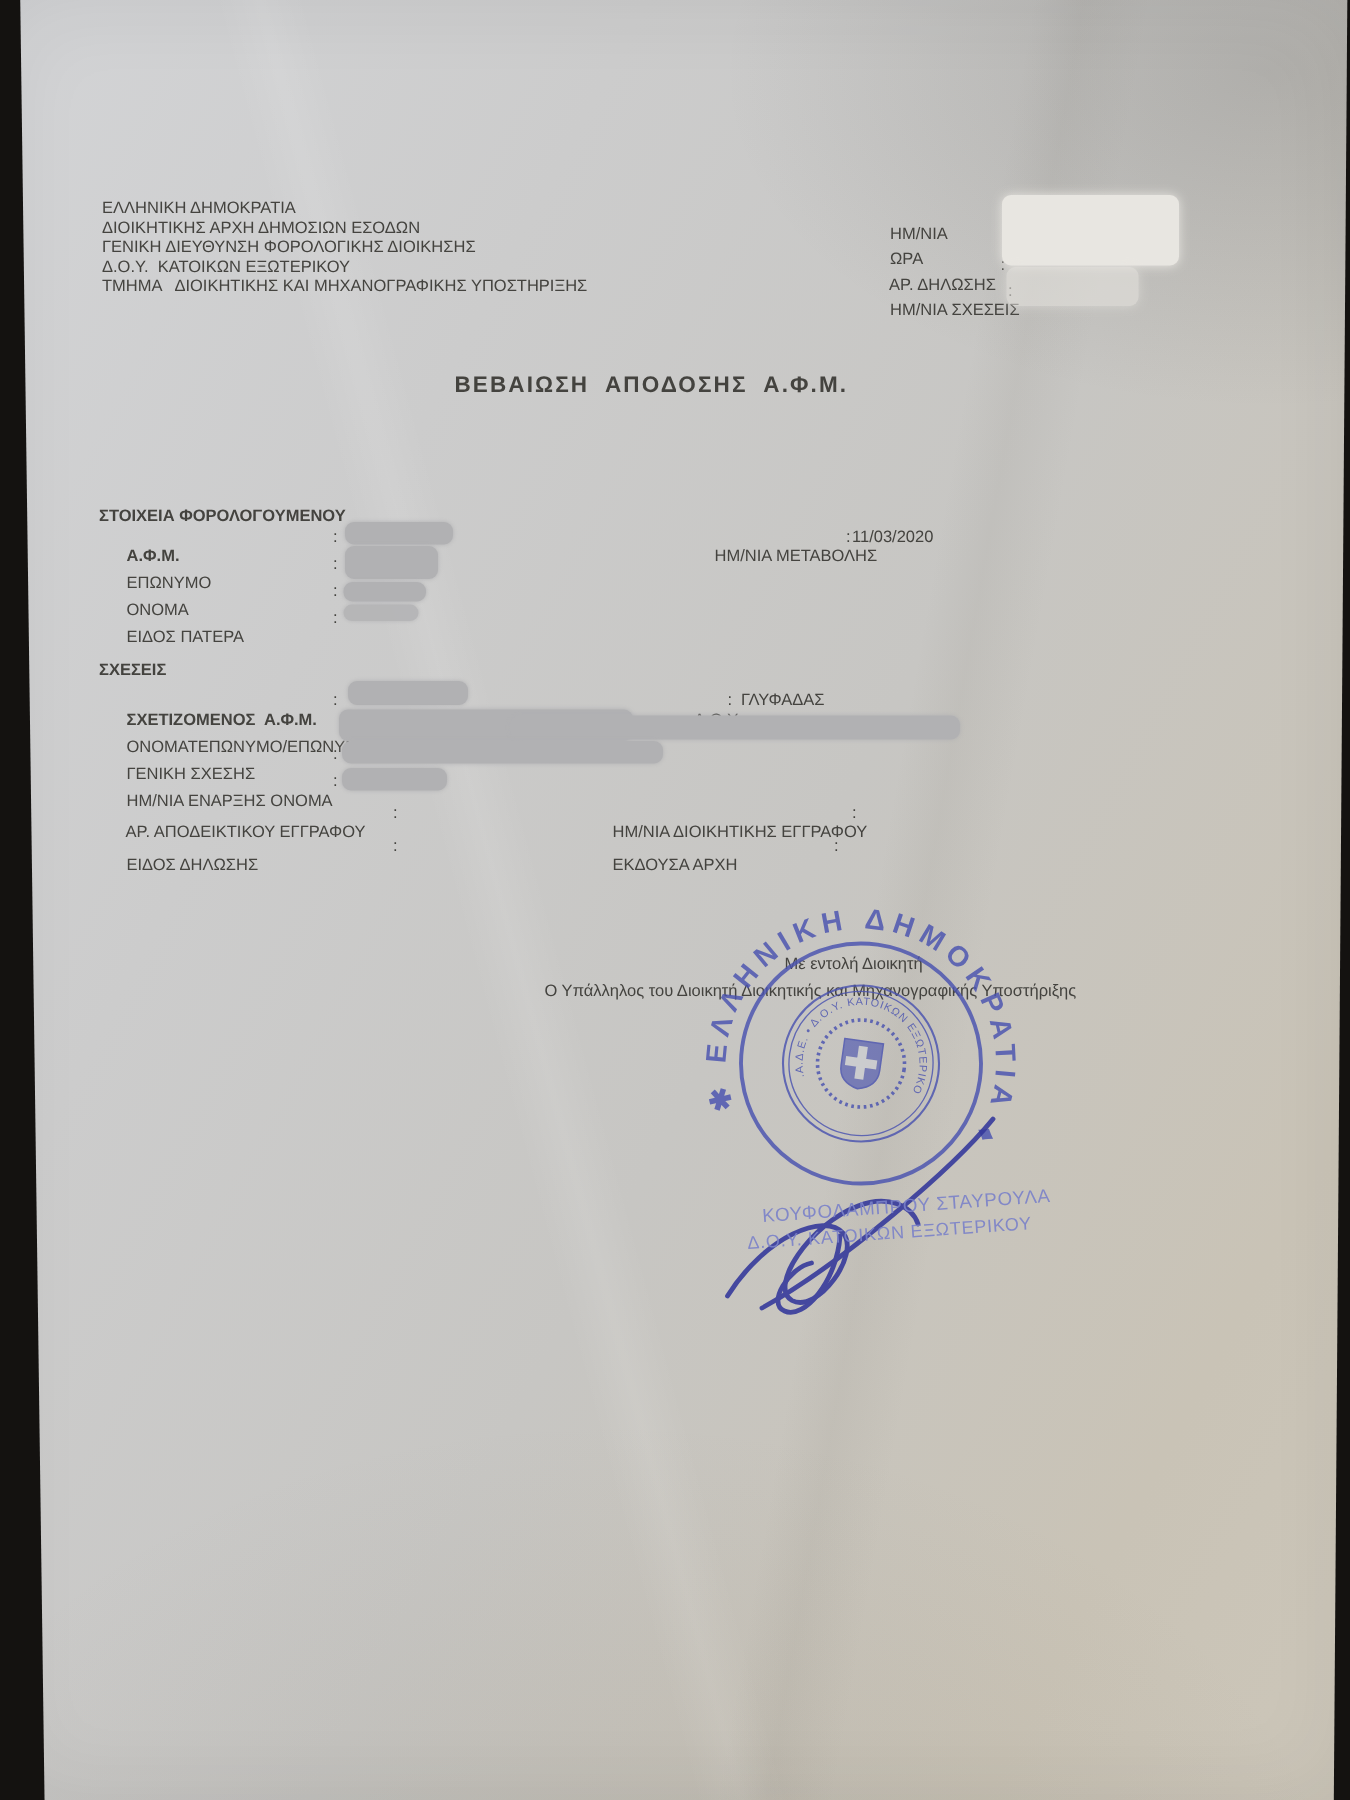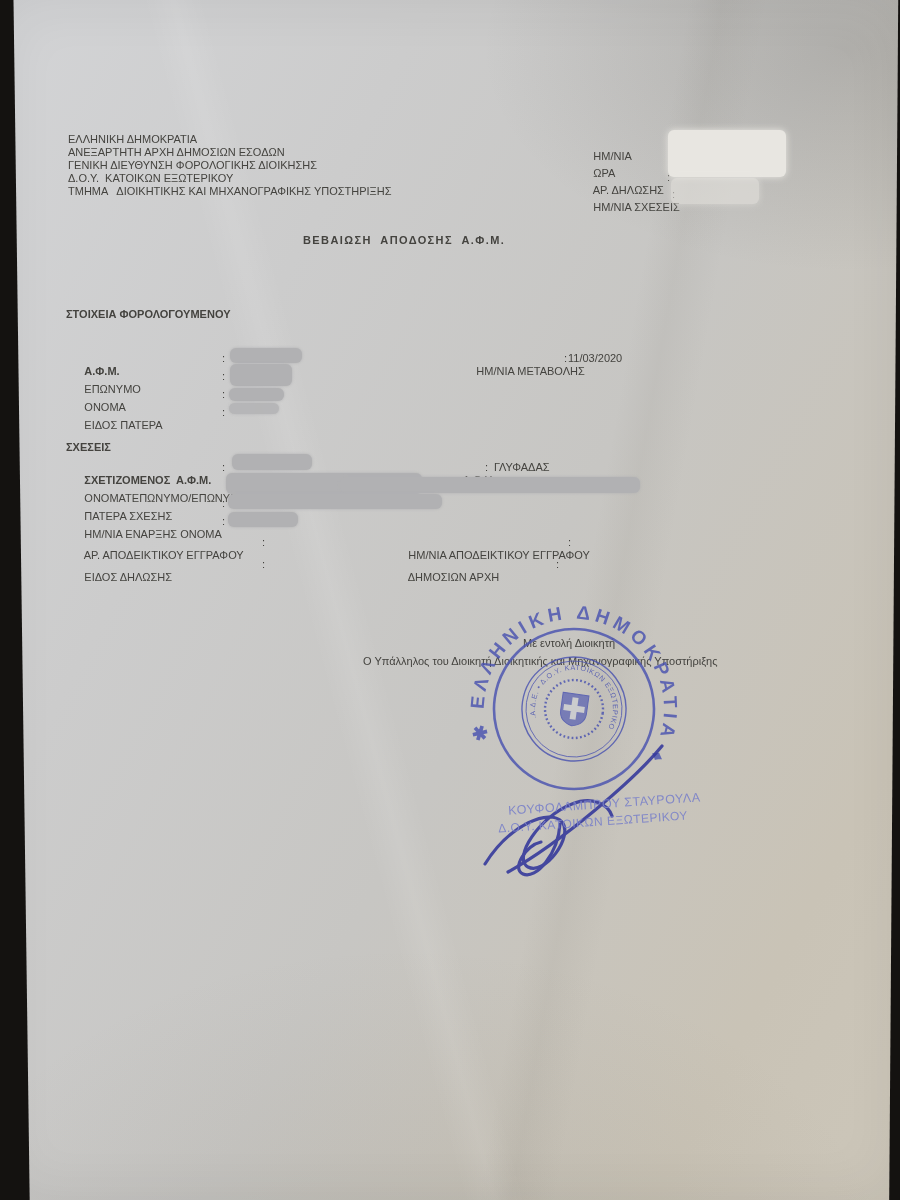--- a/index.html
+++ b/index.html
@@ -28,21 +28,21 @@
   .stampname{position:absolute;color:#7b82c9;font-size:12.5px;letter-spacing:.5px;
     transform:rotate(-4deg);white-space:pre;opacity:.9;}
 </style>
 </head>
 <body>
 
 <div class="paper">
 
   <div>
     <div class="t" style="left:68px;top:133px">ΕΛΛΗΝΙΚΗ ΔΗΜΟΚΡΑΤΙΑ</div>
-    <div class="t" style="left:68px;top:146px">ΑΝΕΞΑΡΤΗΤΗ ΑΡΧΗ ΔΗΜΟΣΙΩΝ ΕΣΟΔΩΝ</div>
+    <div class="t" style="left:68px;top:146px">ΔΙΟΙΚΗΤΙΚΗΣ ΑΡΧΗ ΔΗΜΟΣΙΩΝ ΕΣΟΔΩΝ</div>
     <div class="t" style="left:68px;top:159px">ΓΕΝΙΚΗ ΔΙΕΥΘΥΝΣΗ ΦΟΡΟΛΟΓΙΚΗΣ ΔΙΟΙΚΗΣΗΣ</div>
     <div class="t" style="left:68px;top:172px">Δ.Ο.Υ.  ΚΑΤΟΙΚΩΝ ΕΞΩΤΕΡΙΚΟΥ</div>
     <div class="t" style="left:68px;top:185px">ΤΜΗΜΑ   ΔΙΟΙΚΗΤΙΚΗΣ ΚΑΙ ΜΗΧΑΝΟΓΡΑΦΙΚΗΣ ΥΠΟΣΤΗΡΙΞΗΣ</div>
   </div>
 
   <div>
     <div class="t" style="left:575px;top:137px">
       <span>ΗΜ/ΝΙΑ</span>
       <span class="colon" style="left:92px">:</span>
     </div>
@@ -55,24 +55,24 @@
       <span class="colon" style="left:92px">:</span>
     </div>
     <div class="t" style="left:575px;top:188px">
       <span>ΗΜ/ΝΙΑ ΣΧΕΣΕΙΣ</span>
       <span class="colon" style="left:97px">:</span>
     </div>
     <div class="redw" style="left:668px;top:130px;width:118px;height:47px"></div>
     <div class="redw" style="left:671px;top:178px;width:88px;height:26px;opacity:.55"></div>
   </div>
 
-  <div class="t b" style="left:303px;top:234px;font-size:11px;letter-spacing:1.4px">ΒΕΒΑΙΩΣΗ  ΑΠΟΔΟΣΗΣ  Α.Φ.Μ.</div>
+  <div class="t b" style="left:303px;top:250px;font-size:15px;letter-spacing:1.4px">ΒΕΒΑΙΩΣΗ  ΑΠΟΔΟΣΗΣ  Α.Φ.Μ.</div>
 
   <div>
-    <div class="t b" style="left:66px;top:308px">ΣΤΟΙΧΕΙΑ ΦΟΡΟΛΟΓΟΥΜΕΝΟΥ</div>
+    <div class="t b" style="left:66px;top:338px">ΣΤΟΙΧΕΙΑ ΦΟΡΟΛΟΓΟΥΜΕΝΟΥ</div>
 
     <div class="t" style="left:66px;top:352px">
       <span class="b">Α.Φ.Μ.</span>
       <span class="colon" style="left:156px">:</span>
     </div>
     <div class="t" style="left:458px;top:352px">
       <span>ΗΜ/ΝΙΑ ΜΕΤΑΒΟΛΗΣ</span>
       <span class="colon" style="left:106px">:</span>
       <span class="colon" style="left:110px">11/03/2020</span>
     </div>
@@ -105,41 +105,41 @@
     <div class="t" style="left:445px;top:461px">
       <span>Δ.Ο.Υ.</span>
       <span class="colon" style="left:40px">:</span>
       <span class="colon" style="left:49px">ΓΛΥΦΑΔΑΣ</span>
     </div>
     <div class="t" style="left:66px;top:479px">
       <span>ΟΝΟΜΑΤΕΠΩΝΥΜΟ/ΕΠΩΝΥΜΙΑ</span>
       <span class="colon" style="left:159px;top:-2px">:</span>
     </div>
     <div class="t" style="left:66px;top:497px">
-      <span>ΠΑΤΕΡΑ ΣΧΕΣΗΣ</span>
+      <span>ΓΕΝΙΚΗ ΣΧΕΣΗΣ</span>
       <span class="colon" style="left:156px">:</span>
     </div>
     <div class="t" style="left:66px;top:515px">
       <span>ΗΜ/ΝΙΑ ΕΝΑΡΞΗΣ ΟΝΟΜΑ</span>
       <span class="colon" style="left:156px">:</span>
     </div>
     <div class="t" style="left:66px;top:536px">
       <span>ΑΡ. ΑΠΟΔΕΙΚΤΙΚΟΥ ΕΓΓΡΑΦΟΥ</span>
       <span class="colon" style="left:196px">:</span>
     </div>
     <div class="t" style="left:390px;top:536px">
-      <span>ΗΜ/ΝΙΑ ΑΠΟΔΕΙΚΤΙΚΟΥ ΕΓΓΡΑΦΟΥ</span>
+      <span>ΗΜ/ΝΙΑ ΔΙΟΙΚΗΤΙΚΗΣ ΕΓΓΡΑΦΟΥ</span>
       <span class="colon" style="left:178px">:</span>
     </div>
     <div class="t" style="left:66px;top:558px">
       <span>ΕΙΔΟΣ ΔΗΛΩΣΗΣ</span>
       <span class="colon" style="left:196px">:</span>
     </div>
     <div class="t" style="left:390px;top:558px">
-      <span>ΔΗΜΟΣΙΩΝ ΑΡΧΗ</span>
+      <span>ΕΚΔΟΥΣΑ ΑΡΧΗ</span>
       <span class="colon" style="left:166px">:</span>
     </div>
 
     <div class="red" style="left:232px;top:454px;width:80px;height:16px"></div>
     <div class="red" style="left:226px;top:473px;width:196px;height:21px"></div>
     <div class="red" style="left:340px;top:477px;width:300px;height:16px"></div>
     <div class="red" style="left:228px;top:494px;width:214px;height:15px"></div>
     <div class="red" style="left:228px;top:512px;width:70px;height:15px"></div>
   </div>
 

